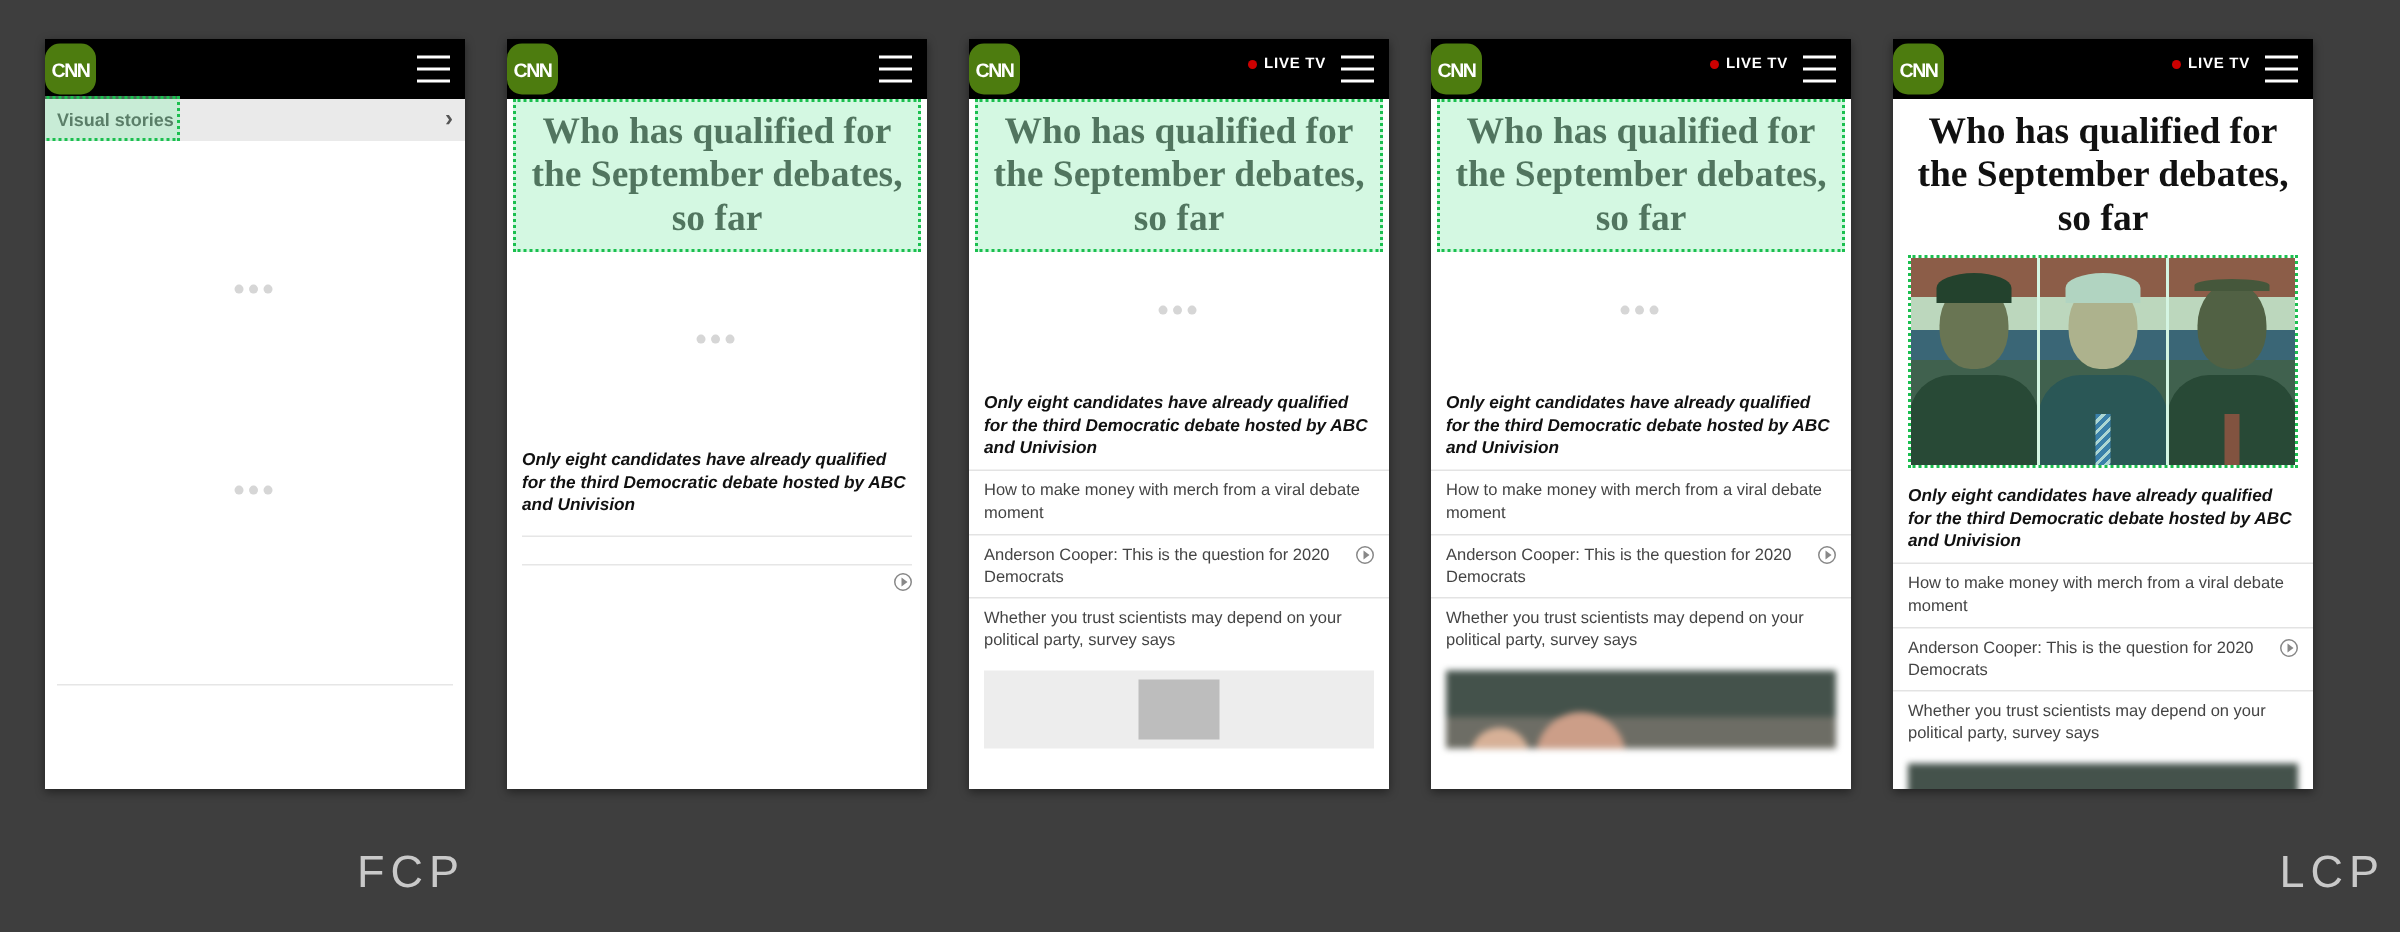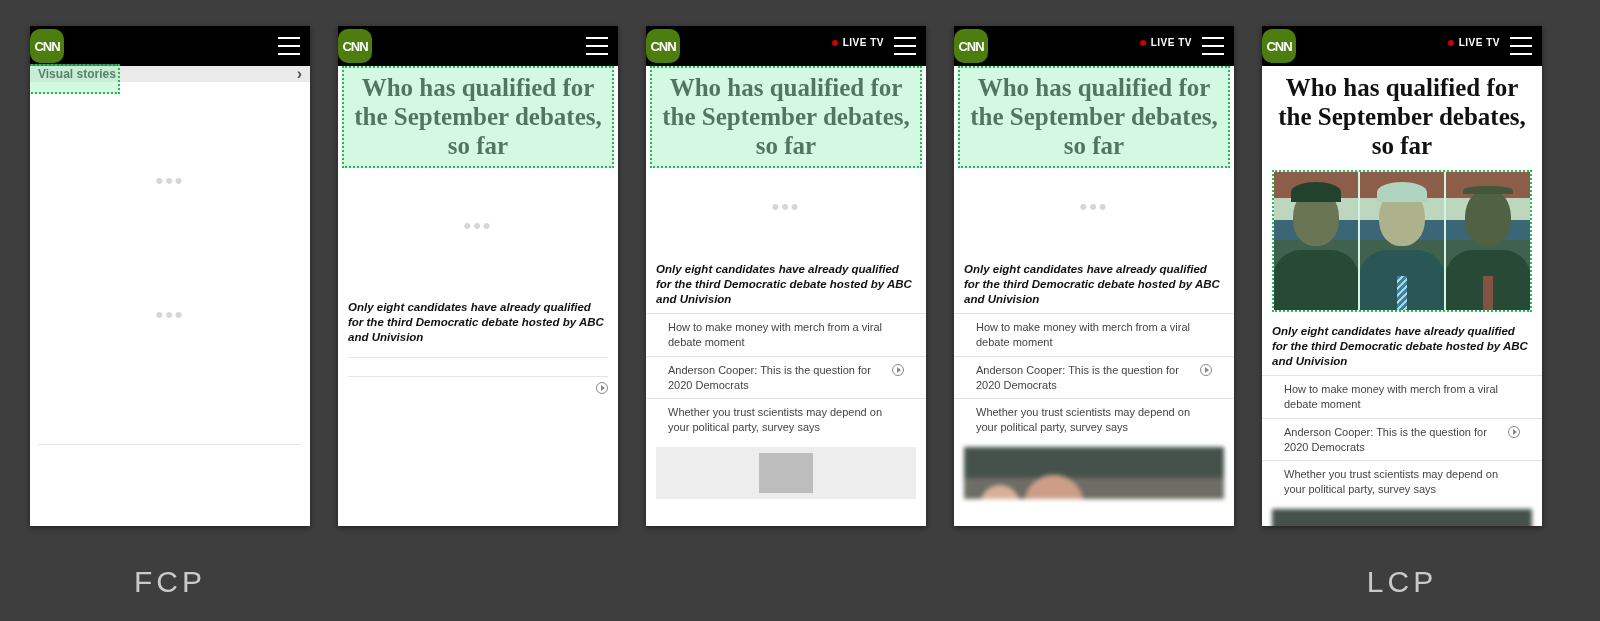--- a/index.html
+++ b/index.html
@@ -74,21 +74,21 @@
 
   
   .hl {
     border: 2px dotted #1bbf4f;
     background: rgba(160, 240, 190, .45);
     position: absolute;
   }
 
   
   .row-band {
-    height: 16px;
+    height: 28px;
     background: #eaeaea;
     display: flex;
     align-items: center;
     padding: 0 8px;
     font-size: 12px;
     font-weight: 700;
     color: #222;
     justify-content: space-between;
   }
   .chev {
@@ -117,21 +117,21 @@
     font-size: 11.5px;
     font-weight: 700;
     color:#111;
     padding: 6px 10px;
     line-height: 1.3;
     font-style: italic;
   }
   .storylink {
     font-size: 11px;
     color:#444;
-    padding: 6px 22px;
+    padding: 6px 10px;
     border-top: 1px solid #e3e3e3;
     line-height: 1.35;
     display:flex;
     gap:4px;
     align-items:flex-start;
   }
   .play-badge {
     display:inline-flex; align-items:center; justify-content:center;
     width:12px;height:12px;border:1px solid #888;border-radius:6px;margin-top:1px;
     flex-shrink:0;
@@ -215,21 +215,21 @@
   }
 
   
   .caption {
     position:absolute;
     bottom: 22px;
     color:#c9c9c9;
     font-size: 30px;
     letter-spacing: 4px;
     font-weight: 400;
-    text-align:center;
+    text-align:right;
     width: 280px;
   }
 </style>
 </head>
 <body>
 
 <div class="stage" id="stage">
     <div class="phone">
 
     <div class="topbar">
@@ -433,14 +433,14 @@
       <span class="play-badge"></span>
     </div>
       <div class="storylink">
       <span>Whether you trust scientists may depend on your political party, survey says</span>
 
     </div>
       <div class="bottomimg blur">
       
     </div>
     </div>
-    <div class="caption" style="left:1262px">LCP</div>
+    <div class="caption" style="left:1310px">LCP</div>
   </div>
 
 </body></html>

